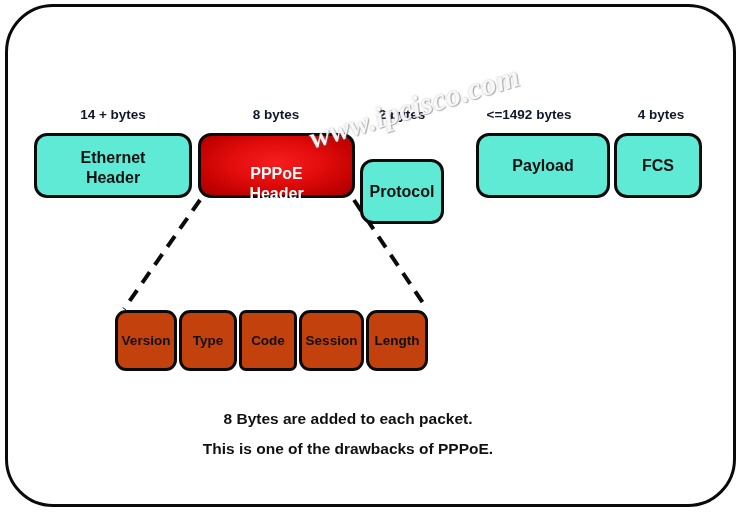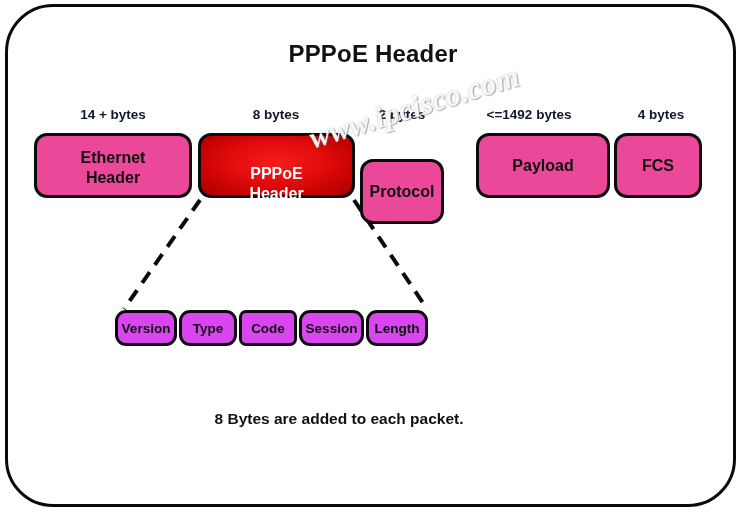--- a/index.html
+++ b/index.html
@@ -52,46 +52,46 @@
     top: 107px;
   }
   
   .field-box {
     position: absolute;
     top: 133px;
     height: 65px;
     border: 3.5px solid #0b0b0b;
     border-radius: 13px;
     box-sizing: border-box;
-    background: #ec4899;
+    background: #5eead4;
     display: flex;
     align-items: center;
     justify-content: center;
     text-align: center;
     font-size: 16px;
     font-weight: bold;
     color: #101010;
     line-height: 1.25;
     z-index: 3;
   }
   .field-box.highlight {
     background: radial-gradient(ellipse at 50% 45%, #f51d1d 0%, #e40d0d 42%, #c20000 78%, #a50000 100%);
     color: #ffffff;
     border-color: #0b0b0b;
     z-index: 4;
   }
   
   .sub-box {
     position: absolute;
     top: 310px;
-    height: 36px;
+    height: 61px;
     border: 3.5px solid #0b0b0b;
     border-radius: 11px;
     box-sizing: border-box;
-    background: #d946ef;
+    background: #c2410c;
     display: flex;
     align-items: center;
     justify-content: center;
     font-size: 13.5px;
     font-weight: bold;
     color: #101010;
     z-index: 3;
   }
   
   .connectors {
@@ -99,21 +99,21 @@
     left: 0;
     top: 0;
     width: 746px;
     height: 516px;
     z-index: 1;
     pointer-events: none;
   }
   
   .caption {
     position: absolute;
-    left: 0;
+    left: 9px;
     width: 678px;
     text-align: center;
     font-size: 15.5px;
     font-weight: bold;
     color: #111111;
   }
   .caption.line1 { top: 410px; }
   .caption.line2 { top: 440px; }
   
   .watermark {
@@ -137,21 +137,20 @@
     font-style: italic;
   }
 </style>
 </head>
 <body>
 
 <div id="canvas">
 
   <div class="outer-frame"></div>
 
-  <div class="diagram-title">PPPoE Header</div>
 
   <svg class="connectors" viewBox="0 0 746 516" preserveAspectRatio="none">
     <line x1="200" y1="200" x2="124" y2="309" stroke="#0b0b0b" stroke-width="4" stroke-dasharray="13 9" stroke-linecap="butt"></line>
     <line x1="354" y1="200" x2="427" y2="309" stroke="#0b0b0b" stroke-width="4" stroke-dasharray="13 9" stroke-linecap="butt"></line>
   </svg>
 
   <div id="size-labels">
       <div class="size-label" style="left: 33px; width: 160px;">14 + bytes</div>
       <div class="size-label" style="left: 196px; width: 160px;">8 bytes</div>
       <div class="size-label" style="left: 322px; width: 160px;">2 bytes</div>
@@ -177,14 +176,15 @@
       <div class="sub-box" style="left: 115px; width: 62px;">Version</div>
       <div class="sub-box" style="left: 179px; width: 58px;">Type</div>
       <div class="sub-box" style="left: 239px; width: 58px; border-radius: 7px;">Code</div>
       <div class="sub-box" style="left: 299px; width: 65px;">Session</div>
       <div class="sub-box" style="left: 366px; width: 62px;">Length</div>
     </div>
 
   <div class="watermark">www.ipcisco.com</div>
 
   <div class="caption line1">8 Bytes are added to each packet.</div>
+  <div class="caption line2">This is one of the drawbacks of PPPoE.</div>
 
 </div>
 
 </body></html>

